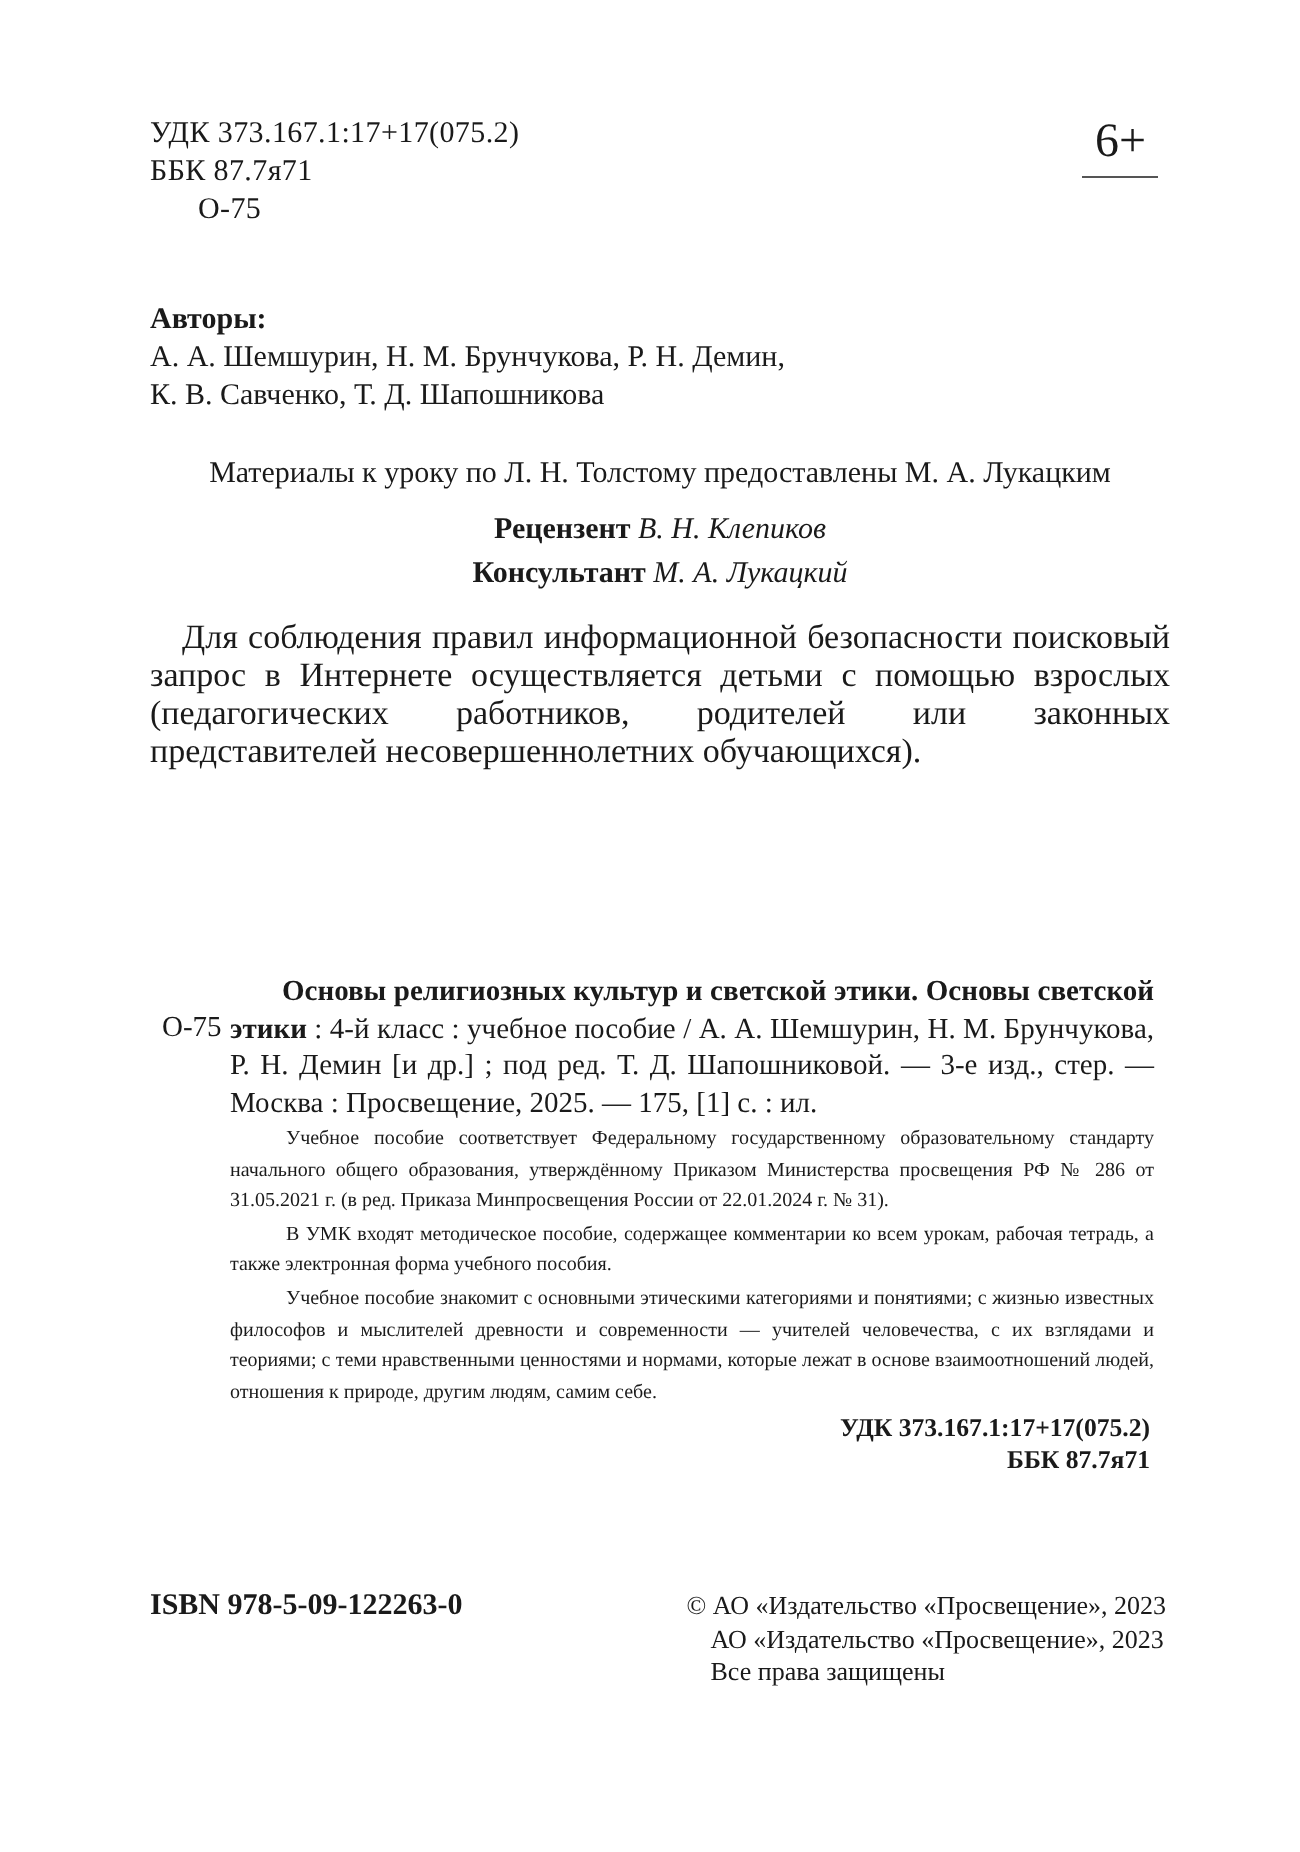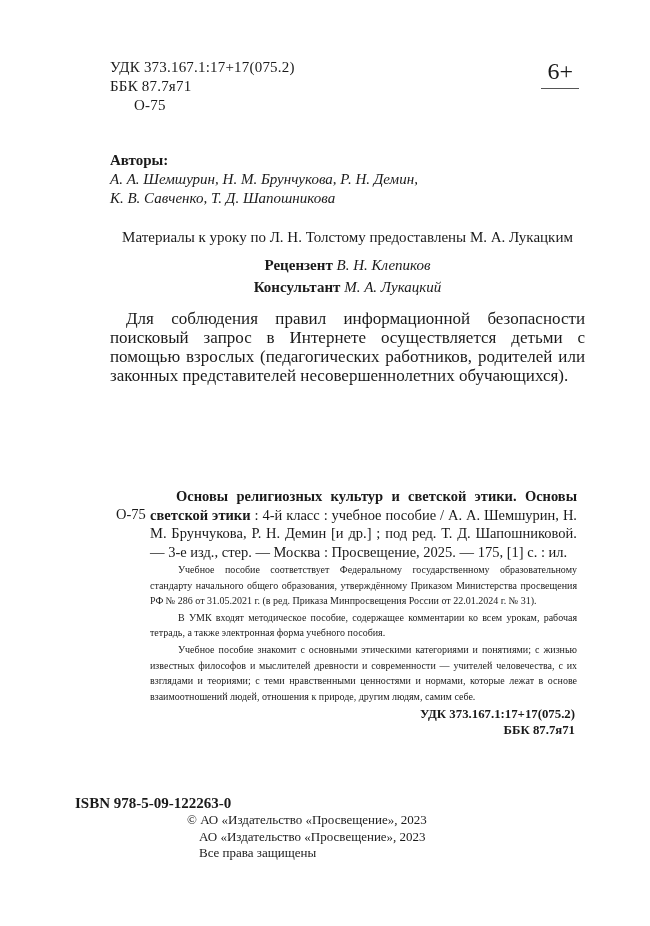--- a/index.html
+++ b/index.html
@@ -9,21 +9,21 @@
     height: 926px;
     font-family: "Liberation Serif", "DejaVu Serif", serif;
     color: #1a1a1a;
     position: relative;
     overflow: hidden;
   }
   .page {
     position: relative;
     width: 650px;
     height: 926px;
-    padding: 58px 65px 40px 110px;
+    padding: 58px 65px 40px 75px;
   }
 
   
   .header-row {
     display: flex;
     justify-content: space-between;
     align-items: flex-start;
   }
   .top-codes {
     font-size: 15px;
@@ -36,21 +36,21 @@
     font-size: 24px;
     line-height: 26px;
     padding: 0 6px 4px 6px;
     border-bottom: 1px solid #555;
     margin-right: 6px;
   }
 
   
   .authors-block { margin-top: 36px; text-align: left; font-size: 15px; line-height: 19px; }
   .authors-heading { font-weight: bold; }
-  .author-line { font-style: italic; }
+  .author-line { }
 
   .credits-block { margin-top: 20px; text-align: center; font-size: 15px; line-height: 19px; }
   .materials-line { margin-bottom: 9px; }
   .credit-line { margin-top: 3px; }
   .credit-label { font-weight: bold; }
   .credit-name { font-style: italic; }
 
   
   .safety-notice {
     margin-top: 12px;
@@ -104,21 +104,20 @@
   }
 
   
   .footer-row {
     position: absolute;
     left: 75px;
     right: 55px;
     top: 795px;
     display: flex;
     justify-content: flex-start;
-    flex-direction: column;
   }
   .footer-isbn {
     font-weight: bold;
     font-size: 15px;
     white-space: nowrap;
   }
   .copyright-block {
     margin-left: 112px;
     font-size: 13px;
     line-height: 16.5px;

